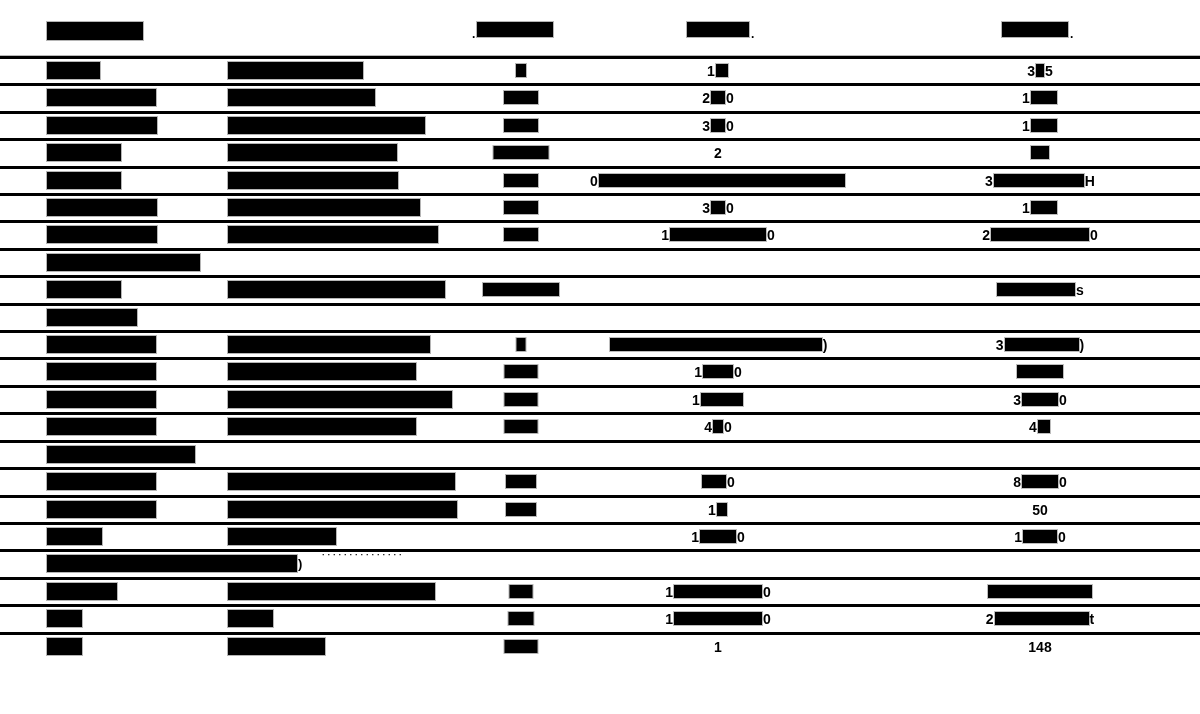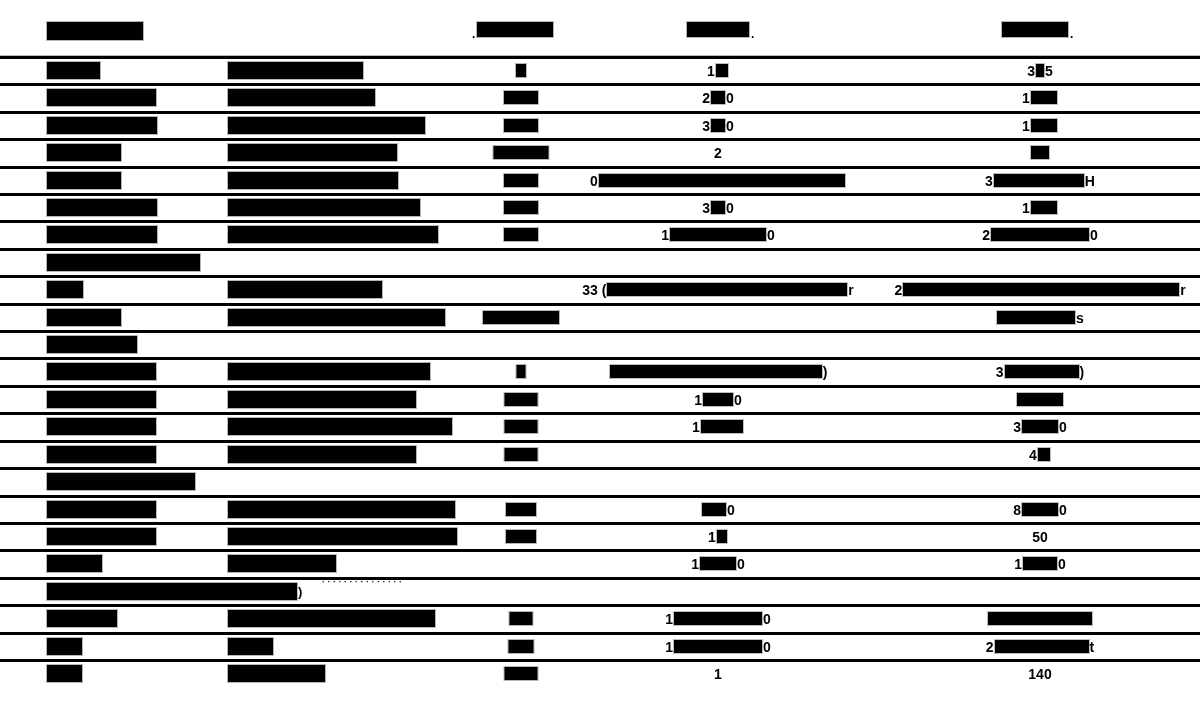--- a/index.html
+++ b/index.html
@@ -113,26 +113,20 @@
         <div class="c-param"><span class="bar block" style="width: 110px;"></span></div>
         <div class="c-desc"><span class="bar block" style="width: 210px;"></span></div>
         <div class="c-unit"><span class="bar ubar" style="width: 34px;"></span></div>
         <div class="c-v1 vcell"><span class="frag">1</span><span class="vbar" style="width: 96px;"></span><span class="frag">0</span></div>
         <div class="c-v2 vcell"><span class="frag">2</span><span class="vbar" style="width: 98px;"></span><span class="frag">0</span></div>
       </div>
       <div class="trow">
         <div class="c-param"><span class="bar secbar" style="width: 153px;"></span></div>
       </div>
       <div class="trow">
-        <div class="c-param"><span class="bar block" style="width: 36px;"></span></div>
-        <div class="c-desc"><span class="bar block" style="width: 154px;"></span></div>
-        <div class="c-v1 vcell"><span class="frag">33 (</span><span class="vbar" style="width: 240px;"></span><span class="frag">r</span></div>
-        <div class="c-v2 vcell"><span class="frag">2</span><span class="vbar" style="width: 276px;"></span><span class="frag">r</span></div>
-      </div>
-      <div class="trow">
         <div class="c-param"><span class="bar block" style="width: 74px;"></span></div>
         <div class="c-desc"><span class="bar block" style="width: 217px;"></span></div>
         <div class="c-unit"><span class="bar ubar" style="width: 76px;"></span></div>
         <div class="c-v2 vcell"><span class="vbar" style="width: 78px;"></span><span class="frag">s</span></div>
       </div>
       <div class="trow">
         <div class="c-param"><span class="bar secbar" style="width: 90px;"></span></div>
       </div>
       <div class="trow">
         <div class="c-param"><span class="bar block" style="width: 109px;"></span></div>
@@ -152,20 +146,21 @@
         <div class="c-param"><span class="bar block" style="width: 109px;"></span></div>
         <div class="c-desc"><span class="bar block" style="width: 224px;"></span></div>
         <div class="c-unit"><span class="bar ubar" style="width: 33px;"></span></div>
         <div class="c-v1 vcell"><span class="frag">1</span><span class="vbar" style="width: 42px;"></span></div>
         <div class="c-v2 vcell"><span class="frag">3</span><span class="vbar" style="width: 36px;"></span><span class="frag">0</span></div>
       </div>
       <div class="trow">
         <div class="c-param"><span class="bar block" style="width: 109px;"></span></div>
         <div class="c-desc"><span class="bar block" style="width: 188px;"></span></div>
         <div class="c-unit"><span class="bar ubar" style="width: 33px;"></span></div>
+        <div class="c-v1 vcell"><span class="frag">4</span><span class="vbar" style="width: 10px;"></span><span class="frag">0</span></div>
         <div class="c-v2 vcell"><span class="frag">4</span><span class="vbar" style="width: 12px;"></span></div>
       </div>
       <div class="trow">
         <div class="c-param"><span class="bar secbar" style="width: 148px;"></span></div>
       </div>
       <div class="trow">
         <div class="c-param"><span class="bar block" style="width: 109px;"></span></div>
         <div class="c-desc"><span class="bar block" style="width: 227px;"></span></div>
         <div class="c-unit"><span class="bar ubar" style="width: 30px;"></span></div>
         <div class="c-v1 vcell"><span class="vbar" style="width: 24px;"></span><span class="frag">0</span></div>
@@ -199,17 +194,17 @@
         <div class="c-desc"><span class="bar block" style="width: 45px;"></span></div>
         <div class="c-unit"><span class="bar ubar" style="width: 25px;"></span></div>
         <div class="c-v1 vcell"><span class="frag">1</span><span class="vbar" style="width: 88px;"></span><span class="frag">0</span></div>
         <div class="c-v2 vcell"><span class="frag">2</span><span class="vbar" style="width: 94px;"></span><span class="frag">t</span></div>
       </div>
       <div class="trow">
         <div class="c-param"><span class="bar block" style="width: 35px;"></span></div>
         <div class="c-desc"><span class="bar block" style="width: 97px;"></span></div>
         <div class="c-unit"><span class="bar ubar" style="width: 33px;"></span></div>
         <div class="c-v1 vcell"><span class="frag">1</span></div>
-        <div class="c-v2 vcell"><span class="frag">140</span></div>
+        <div class="c-v2 vcell"><span class="frag">148</span></div>
       </div>
     </div>
 
 </div>
 
 </body></html>

